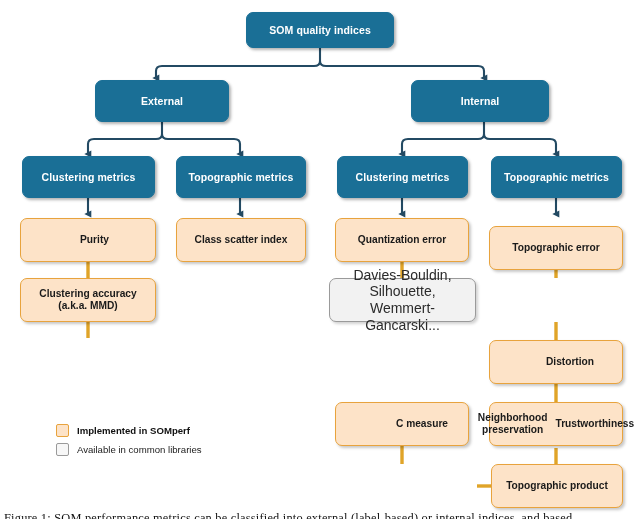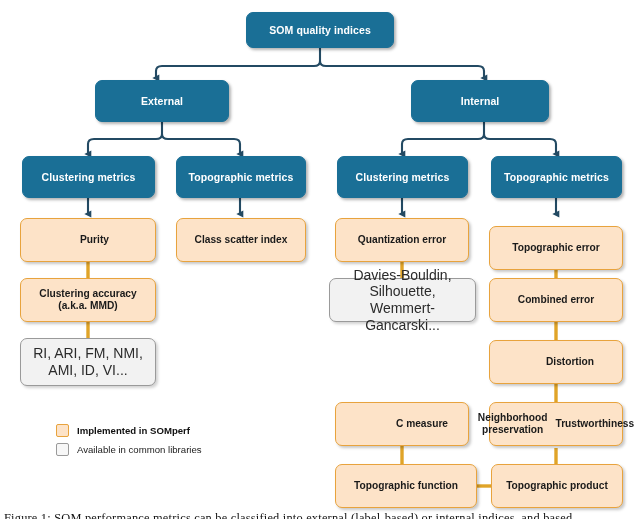--- a/index.html
+++ b/index.html
@@ -166,43 +166,33 @@
   </div>
 
   <div class="node peach" style="left:20px;top:270px;width:136px;height:44px;flex-direction:column;">
     <span class="lbl">Clustering accuracy</span>
     <span class="lbl">(a.k.a. MMD)</span>
   </div>
   <div class="node grey" style="left:329px;top:270px;width:147px;height:44px;flex-direction:column;">
     <span class="lbl">Davies-Bouldin, Silhouette,</span>
     <span class="lbl">Wemmert-Gancarski...</span>
   </div>
-  <div class="node peach" style="left:489px;top:270px;width:134px;height:44px;">
-    <span class="lbl">Combined error</span>
-  </div>
-
-  <div class="node grey" style="left:20px;top:330px;width:136px;height:48px;flex-direction:column;">
-    <span class="lbl">RI, ARI, FM, NMI,</span>
-    <span class="lbl">AMI, ID, VI...</span>
-  </div>
+
   <div class="node peach" style="left:489px;top:332px;width:134px;height:44px;padding-left:28px;">
     <span class="lbl">Distortion</span>
   </div>
 
   <div class="node peach" style="left:335px;top:394px;width:134px;height:44px;padding-left:40px;">
     <span class="lbl">C measure</span>
   </div>
   <div class="node peach" style="left:489px;top:394px;width:134px;height:44px;">
     <span class="lbl">Neighborhood preservation</span>
     <span class="lbl">Trustworthiness</span>
   </div>
 
-  <div class="node peach" style="left:335px;top:456px;width:142px;height:44px;">
-    <span class="lbl">Topographic function</span>
-  </div>
   <div class="node peach" style="left:491px;top:456px;width:132px;height:44px;">
     <span class="lbl">Topographic product</span>
   </div>
 
   <div id="legend">
     <div class="legend-row">
       <span class="swatch peach-sw"></span>
       <span class="legend-txt bold">Implemented in SOMperf</span>
     </div>
     <div class="legend-row">

